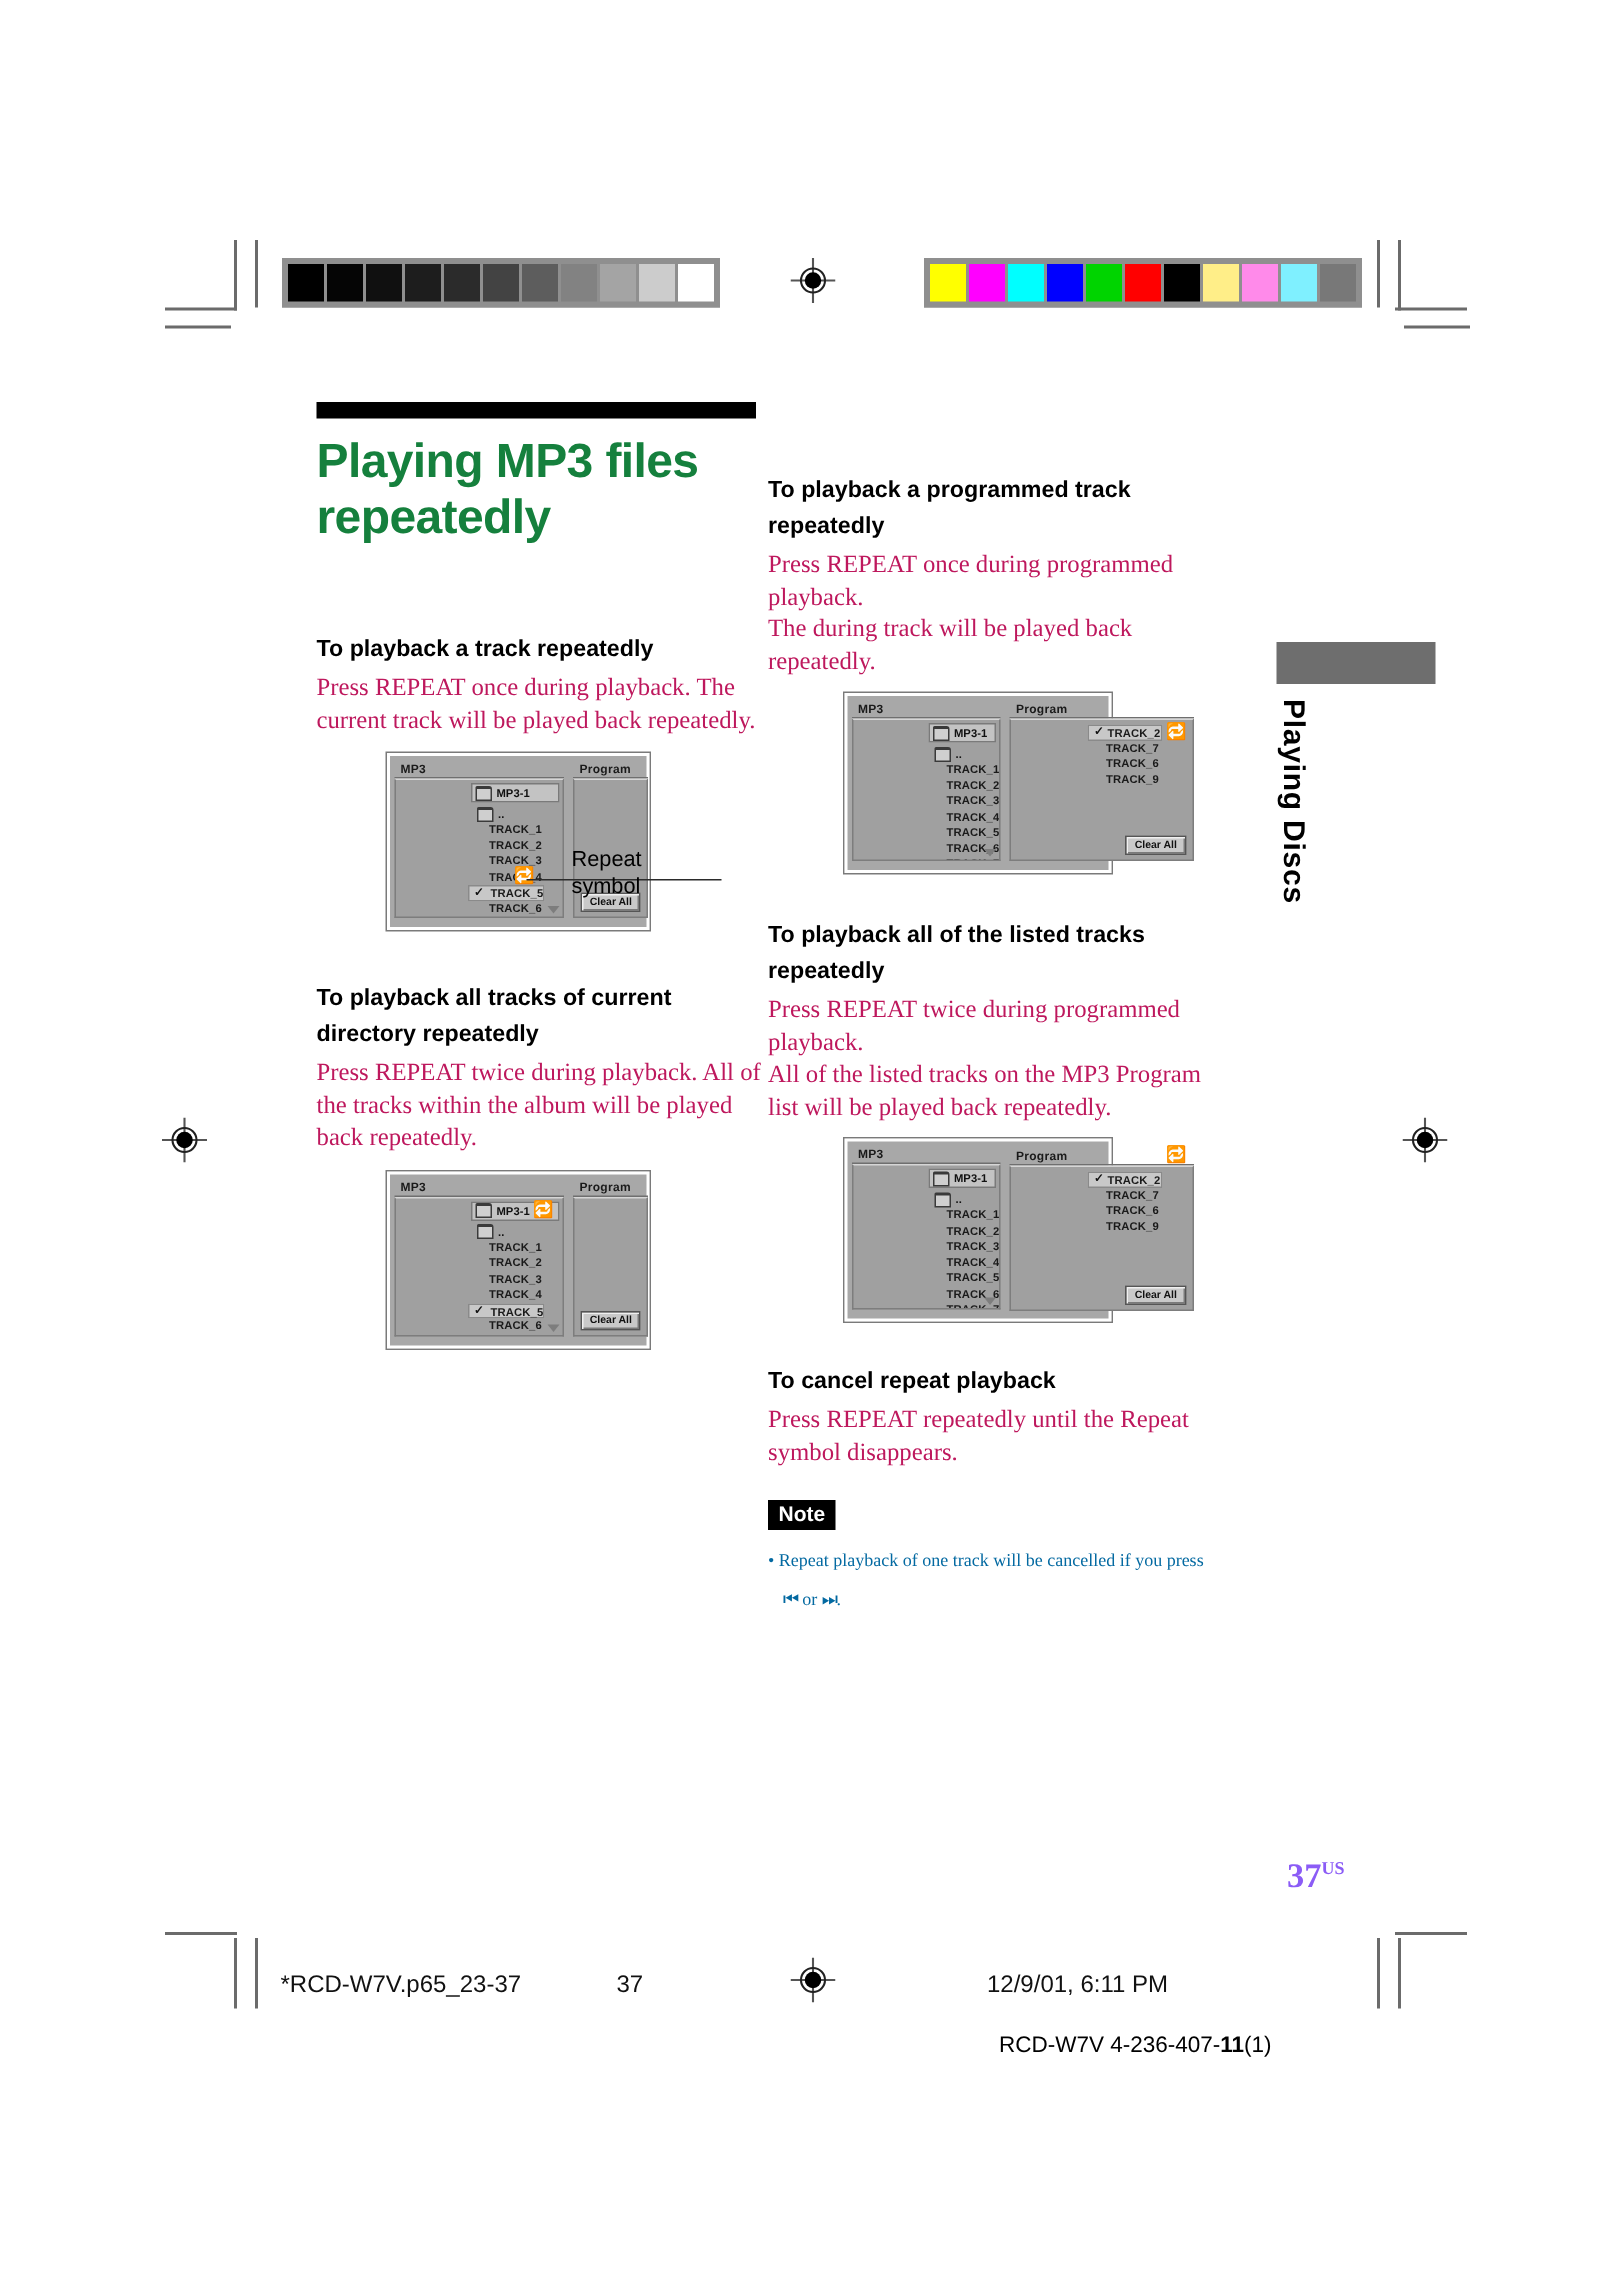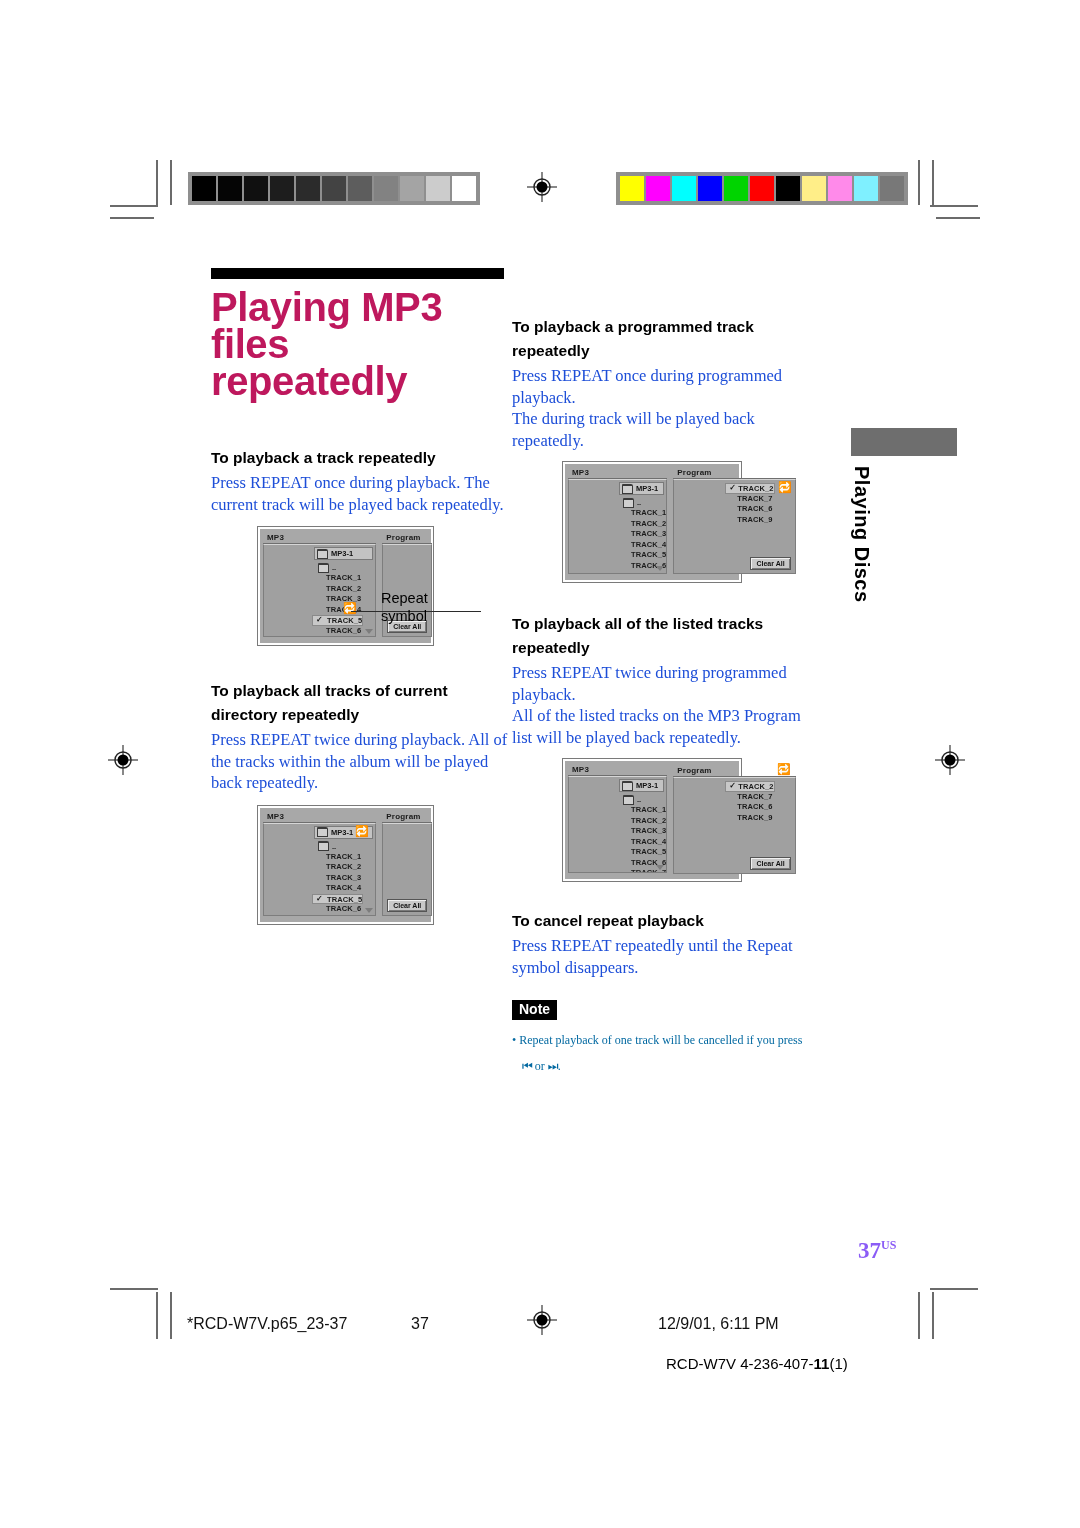--- a/index.html
+++ b/index.html
@@ -49,41 +49,41 @@
 
   .title-rule {
     height: 11px;
     background: #000;
     width: 293px;
     margin-bottom: 10px;
   }
   h1.page-title {
     font-family: "Liberation Sans", sans-serif;
     font-weight: bold;
-    font-size: 40px;
+    font-size: 32px;
     line-height: 37px;
     letter-spacing: -0.4px;
-    margin: 0 0 0 0;
-    color: #be185d;
+    margin: 0 0 12px 0;
+    color: #15803d;
   }
 
   h2.sec {
     font-family: "Liberation Sans", sans-serif;
     font-weight: bold;
     font-size: 15.5px;
     line-height: 24px;
     margin: 0 0 2px 0;
     color: #000;
   }
   p.body {
     font-family: "Liberation Serif", serif;
     font-size: 16.5px;
     line-height: 21.5px;
     margin: 0;
-    color: #1d4ed8;
+    color: #be185d;
   }
 
   
   .lcd {
     position: relative;
     background: #a8a8a8;
     border: 2px solid #ffffff;
     box-shadow: 0 0 0 1px #7a7a7a;
     box-sizing: border-box;
     display: flex;

